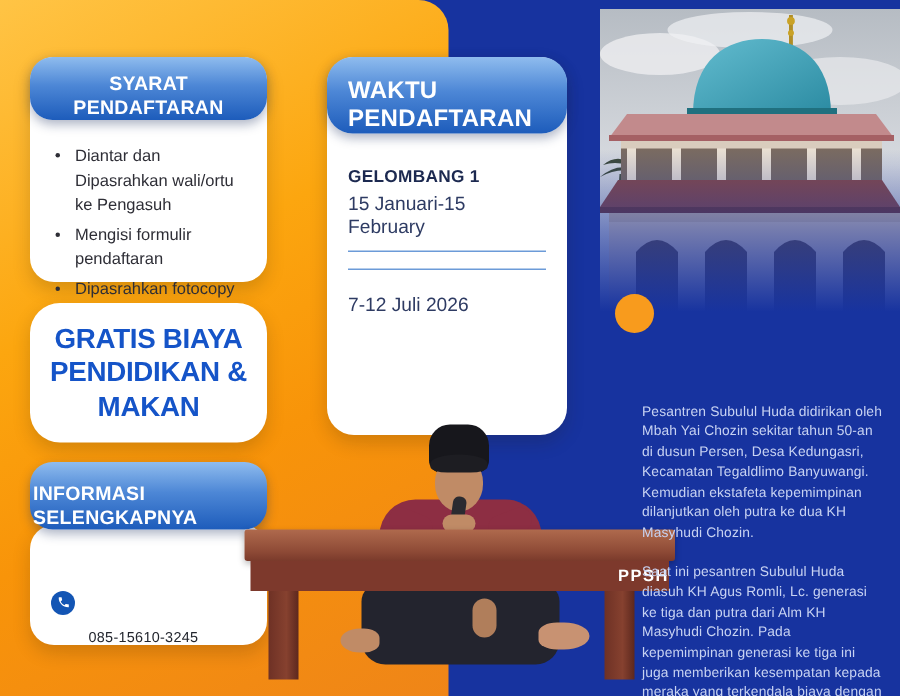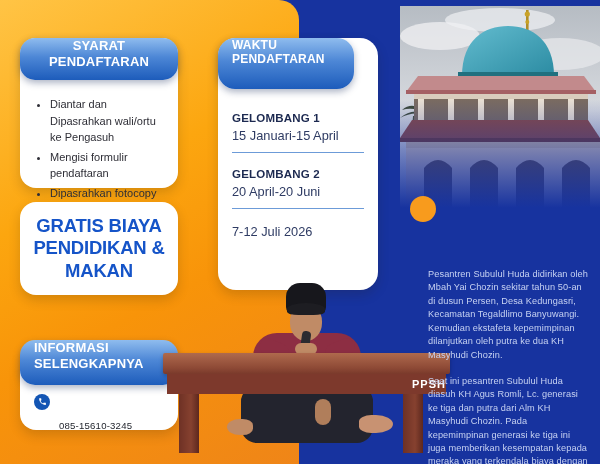--- a/index.html
+++ b/index.html
@@ -16,40 +16,40 @@
     border-top-right-radius:20px;
   }
   
   .card{
     position:absolute;background:#ffffff;border-radius:16px;
     box-shadow:0 5px 12px rgba(40,30,0,0.18);
   }
   .pill{
     background:linear-gradient(180deg,#8FBCEE 0%,#4D87D6 45%,#1D5CBB 100%);
     border-radius:15px;color:#ffffff;font-weight:bold;
-    display:flex;align-items:flex-start;
+    display:flex;align-items:flex-end;
     box-shadow:0 3px 7px rgba(20,40,90,0.35);
     letter-spacing:.2px;
   }
   
   .syarat-card{left:20px;top:38px;width:158px;height:150px;}
   .syarat-pill{position:absolute;left:0;top:0;width:158px;height:42px;justify-content:center;text-align:center;font-size:13px;line-height:1.22;padding:0 10px;}
   .syarat-list{margin:0;padding:58px 8px 0 30px;font-size:11px;line-height:1.5;color:#2e2e36;}
   .syarat-list li{margin-bottom:3px;padding-right:4px;}
-  .gratis-card{left:20px;top:202px;width:158px;height:93px;display:flex;align-items:center;justify-content:center;}
+  .gratis-card{left:20px;top:202px;width:158px;height:93px;display:flex;align-items:center;justify-content:center;border-radius:20px;}
   .gratis-text{color:#1554C8;font-weight:bold;font-size:18.5px;line-height:1.2;text-align:center;padding:0 12px;letter-spacing:-.2px;}
-  .info-pill{position:absolute;left:20px;top:308px;width:158px;height:45px;font-size:13px;line-height:1.22;padding:0 14px;z-index:3;margin-top:32px;}
+  .info-pill{position:absolute;left:20px;top:308px;width:158px;height:45px;font-size:13px;line-height:1.22;padding:0 2px;z-index:3;}
   .info-card{left:20px;top:350px;width:158px;height:80px;z-index:2;padding:22px 12px 0 14px;}
   .contact-row{display:flex;align-items:center;margin-bottom:12px;}
   .contact-icon{width:16px;height:16px;border-radius:50%;background:#1355B4;color:#fff;display:flex;align-items:center;justify-content:center;margin-right:9px;flex:0 0 16px;}
   .contact-icon svg{display:block;}
   .contact-text{font-size:9.6px;color:#23262e;letter-spacing:.2px;margin-top:48px;}
   
   .waktu-card{left:218px;top:38px;width:160px;height:252px;border-radius:18px;}
-  .waktu-pill{position:absolute;left:0;top:0;width:136px;height:51px;font-size:12px;line-height:1.2;padding:0 14px;border-radius:17px;}
+  .waktu-pill{position:absolute;left:0;top:0;width:160px;height:51px;font-size:16px;line-height:1.2;padding:0 14px;border-radius:17px;}
   .waktu-body{position:absolute;left:14px;right:14px;top:70px;}
   .sched-label{font-size:11.5px;font-weight:bold;color:#1C2950;margin-bottom:4px;letter-spacing:.2px;}
   .sched-date{font-size:12.8px;color:#2E3B63;margin-bottom:9px;}
   .sched-divider{border:none;border-top:1.6px solid #6C9BD8;margin:0 0 11px 0;}
   .sched-row{padding-top:4px;}
   
   .person-photo{position:absolute;left:163px;top:281px;width:287px;height:183px;z-index:4;}
   .p-cap{position:absolute;left:123px;top:2px;width:40px;height:32px;background:#17171c;border-radius:14px 14px 8px 8px;}
   .p-face{position:absolute;left:127px;top:24px;width:32px;height:36px;background:#C08B66;border-radius:45% 45% 50% 50%;}
   .p-hair{position:absolute;left:124px;top:22px;width:38px;height:12px;background:#1d1d22;border-radius:50% 50% 30% 30%;}
@@ -119,27 +119,23 @@
     </div>
   </div>
 
   <div class="card waktu-card">
     <div class="pill waktu-pill">
       <span>WAKTU PENDAFTARAN</span>
     </div>
     <div class="waktu-body">
       <div class="sched-row">
         <div class="sched-label">GELOMBANG 1</div>
-        <div class="sched-date">15 Januari-15 April</div>
+        <div class="sched-date">15 Januari-15 February</div>
       </div>
       <hr class="sched-divider">
-      <div class="sched-row">
-        <div class="sched-label">GELOMBANG 2</div>
-        <div class="sched-date">20 April-20 Juni</div>
-      </div>
       <hr class="sched-divider">
       <div class="sched-row">
         <div class="sched-date">7-12 Juli 2026</div>
       </div>
     </div>
   </div>
 
   <div class="person-photo">
     <div class="p-shirt"></div>
     <div class="p-arm-l"></div>

